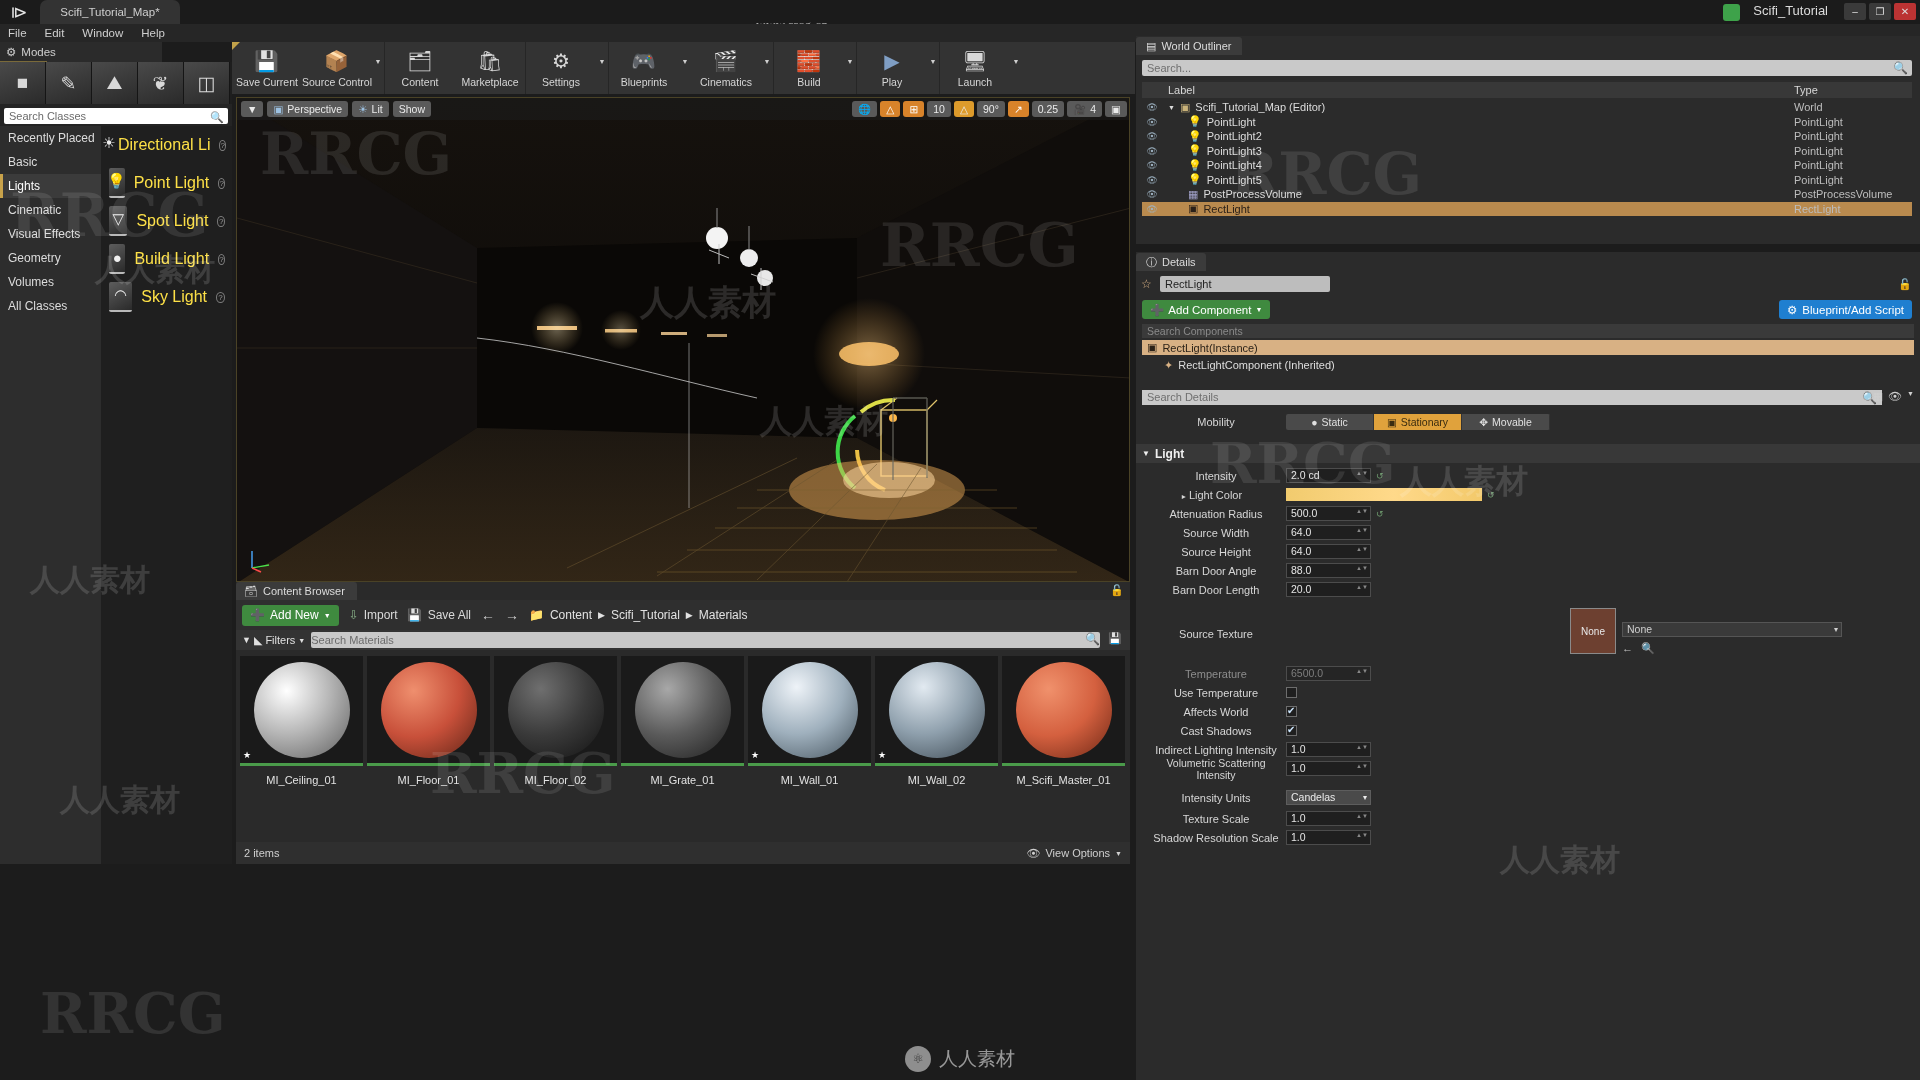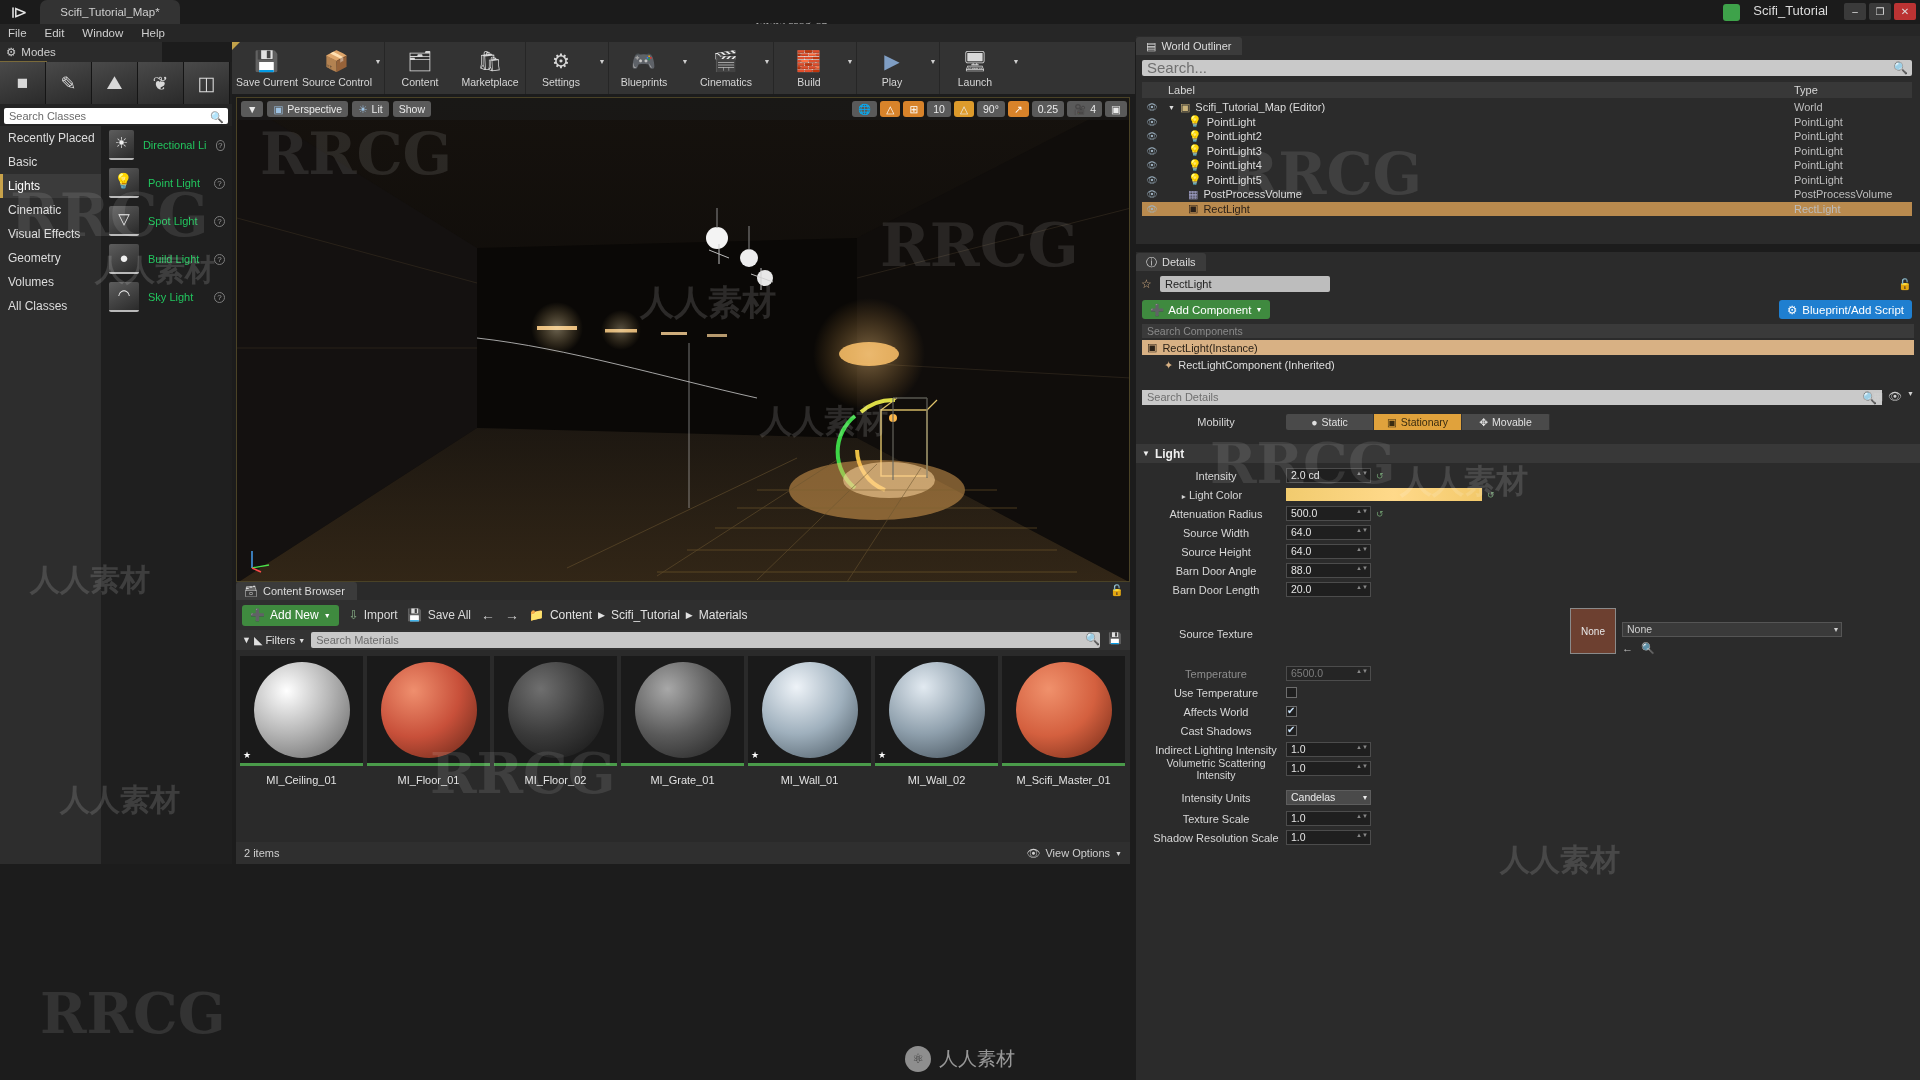--- a/index.html
+++ b/index.html
@@ -48,21 +48,21 @@
   .cat { height:24px; display:flex; align-items:center; padding-left:8px; font-size:12px; color:#dcdcdc;
      position:relative; }
   .cat.active { background:#3b3b3b; color:#fff; }
   .cat.active:before { content:""; position:absolute; left:0; top:0; width:3px; height:100%; background:#c8a24a; }
   .actorlist { position:absolute; left:101px; top:22px; right:0; bottom:0; background:#1f1f1f; }
   .actor { height:38px; display:flex; align-items:center; gap:9px; padding-left:8px; }
   .actor-th { width:30px; height:30px; border-radius:2px; background:linear-gradient(150deg,#5d5d5d,#2a2a2a);
      position:relative; border-bottom:2px solid #b9b9b9; }
   .actor-th i { position:absolute; left:50%; top:46%; transform:translate(-50%,-50%); font-style:normal;
      font-size:15px; color:#efefef; }
-  .actor-lb { font-size:11px; color:#22c55e; white-space:nowrap; }
+  .actor-lb { font-size:16px; color:#fde047; white-space:nowrap; }
   .actor-q { margin-left:auto; margin-right:7px; width:11px;height:11px;border-radius:50%;
      border:1px solid #7d7d7d; color:#9a9a9a; font-size:8px; text-align:center; line-height:10px; }
 
   
   .toolbar { position:absolute; left:232px; top:42px; width:903px; height:52px; background:#333333;
      display:flex; align-items:stretch; }
   .tb-grp { display:flex; align-items:stretch; border-right:1px solid #262626; }
   .tb-btn { width:70px; position:relative; display:flex; flex-direction:column; align-items:center;
      justify-content:flex-start; padding-top:6px; }
   .tb-ico { width:28px; height:25px; position:relative; }
@@ -99,38 +99,38 @@
   .cb-bar { position:absolute; left:0; top:18px; width:894px; height:30px; background:#2f2f2f;
      display:flex; align-items:center; gap:10px; padding-left:6px; }
   .addnew { background:#3f8a3f; color:#fff; font-size:12px; height:21px; border-radius:3px;
      display:flex; align-items:center; padding:0 8px; gap:5px; }
   .cbtxt { font-size:12px; color:#dadada; display:flex; align-items:center; gap:5px; }
   .crumb { display:flex; align-items:center; gap:6px; font-size:12px; color:#e2e2e2; }
   .cb-filterbar { position:absolute; left:0; top:48px; width:894px; height:20px; background:#333;
      display:flex; align-items:center; gap:6px; padding-left:6px; }
   .filters { font-size:11px; color:#e0e0e0; display:flex; align-items:center; gap:3px; }
   .srchmat { flex:1; height:16px; background:#c9c9c9; border-radius:2px; color:#6b6b6b; font-size:11px;
-     padding-left:5px; line-height:16px; position:relative; margin-right:30px; }
+     line-height:16px; position:relative; margin-right:30px; }
   .grid { position:absolute; left:240px; top:656px; width:880px; height:140px; display:flex; gap:4px; }
   .tile { width:123px; }
   .tile .th { width:123px; height:110px; position:relative; overflow:hidden; background:#1a1a1a;
      border-bottom:3px solid #4a9b4a; }
   .tile .th .ball { position:absolute; left:50%; top:50%; transform:translate(-50%,-50%);
      width:96px; height:96px; border-radius:50%; }
   .tile .nm { text-align:center; font-size:11px; color:#e2e2e2; margin-top:8px; }
   .tile .star { position:absolute; left:3px; bottom:3px; color:#fff; font-size:9px; }
   .cb-foot { position:absolute; left:0; bottom:0; width:894px; height:22px; background:#2f2f2f;
      display:flex; align-items:center; padding:0 8px; font-size:11px; color:#cfcfcf; }
 
   
   .outliner { position:absolute; left:1136px; top:36px; width:784px; height:208px; background:#2b2b2b; }
   .pnl-tab { height:18px; background:#3b3b3b; color:#dcdcdc; font-size:11px; padding:0 10px;
      line-height:18px; display:inline-flex; align-items:center; gap:5px; border-radius:3px 3px 0 0; }
   .out-srch { position:absolute; left:6px; top:24px; width:770px; height:16px; background:#c9c9c9;
-     border-radius:2px; color:#6f6f6f; font-size:15px; padding-left:5px; line-height:16px; }
+     border-radius:2px; color:#6f6f6f; font-size:11px; padding-left:5px; line-height:16px; }
   .out-hdr { position:absolute; left:6px; top:46px; width:770px; height:16px; background:#383838;
      display:flex; align-items:center; font-size:11px; color:#d8d8d8; }
   .out-rows { position:absolute; left:6px; top:64px; width:770px; }
   .orow { height:14.5px; display:flex; align-items:center; font-size:11px; color:#dcdcdc; }
   .orow.sel { background:#b98a4e; color:#2a2018; }
   .orow .eye { width:20px; text-align:center; font-size:9px; color:#9fb4c4; }
   .orow .lbl { flex:1; display:flex; align-items:center; gap:5px; }
   .orow .typ { width:118px; color:#bdbdbd; }
   .out-foot { position:absolute; left:6px; top:224px; width:770px; height:16px;
      display:flex; align-items:center; justify-content:space-between; font-size:11px; color:#cfcfcf; }

